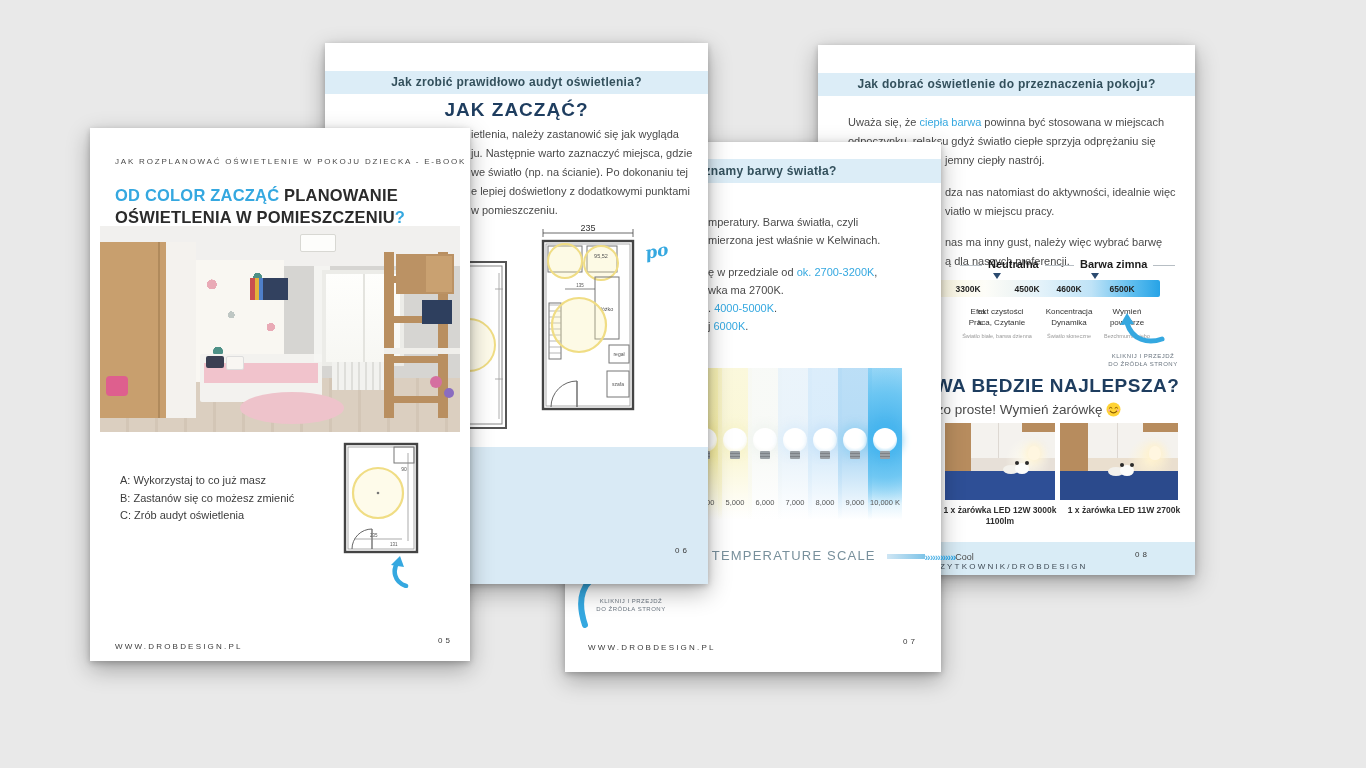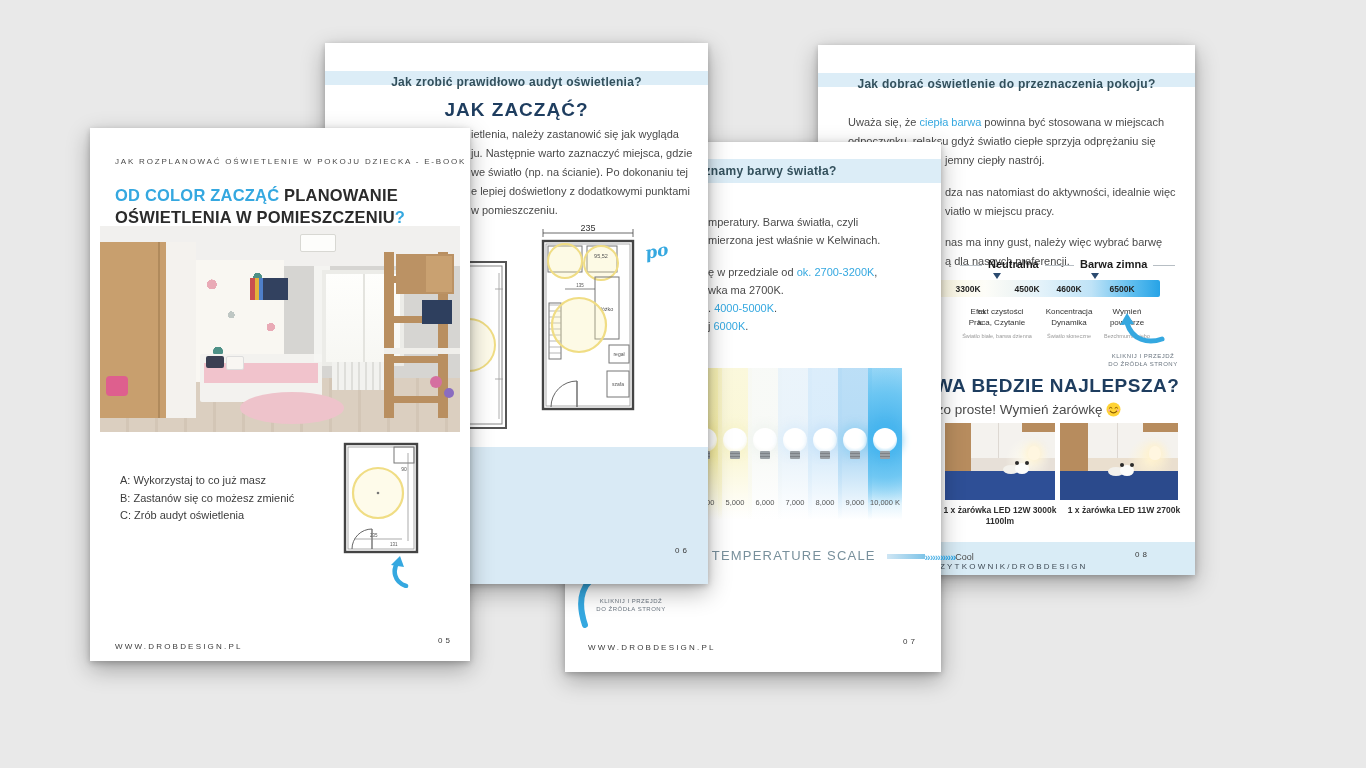--- a/index.html
+++ b/index.html
@@ -4,21 +4,21 @@
 <style>
   html,body{margin:0;padding:0;background:#e9e9e9;}
   .stage{position:relative;width:1366px;height:768px;background:#e9e9e9;overflow:hidden;
          font-family:"Liberation Sans",sans-serif;}
   .page{position:absolute;background:#ffffff;box-shadow:0 8px 22px rgba(0,0,0,.30),0 2px 6px rgba(0,0,0,.22);}
   .p05{left:90px;top:128px;width:380px;height:533px;z-index:40;}
   .p06{left:325px;top:43px;width:383px;height:541px;z-index:30;}
   .p07{left:565px;top:142px;width:376px;height:530px;z-index:20;}
   .p08{left:818px;top:45px;width:377px;height:530px;z-index:10;}
   .abs{position:absolute;}
-  .band{position:absolute;left:0;right:0;height:14px;background:#dcedf7;color:#33505c;
+  .band{position:absolute;left:0;right:0;height:23px;background:#dcedf7;color:#33505c;
         font-size:12px;font-weight:bold;text-align:center;line-height:23px;letter-spacing:.3px;}
   .accent{color:#35a8e0;}
   .navy{color:#1e3d5f;}
   .bodytxt{font-size:11px;color:#4a4a4a;line-height:19px;white-space:nowrap;}
   .footerurl{font-size:8px;letter-spacing:2.2px;color:#3a3a3a;white-space:nowrap;}
   .pagenum{font-size:8px;letter-spacing:3px;color:#3a3a3a;}
   .bluebox{position:absolute;left:0;right:0;background:#d9eaf5;}
   .clicknote{font-size:6px;letter-spacing:.5px;color:#6b7680;text-align:center;line-height:8px;white-space:nowrap;}
 
   

